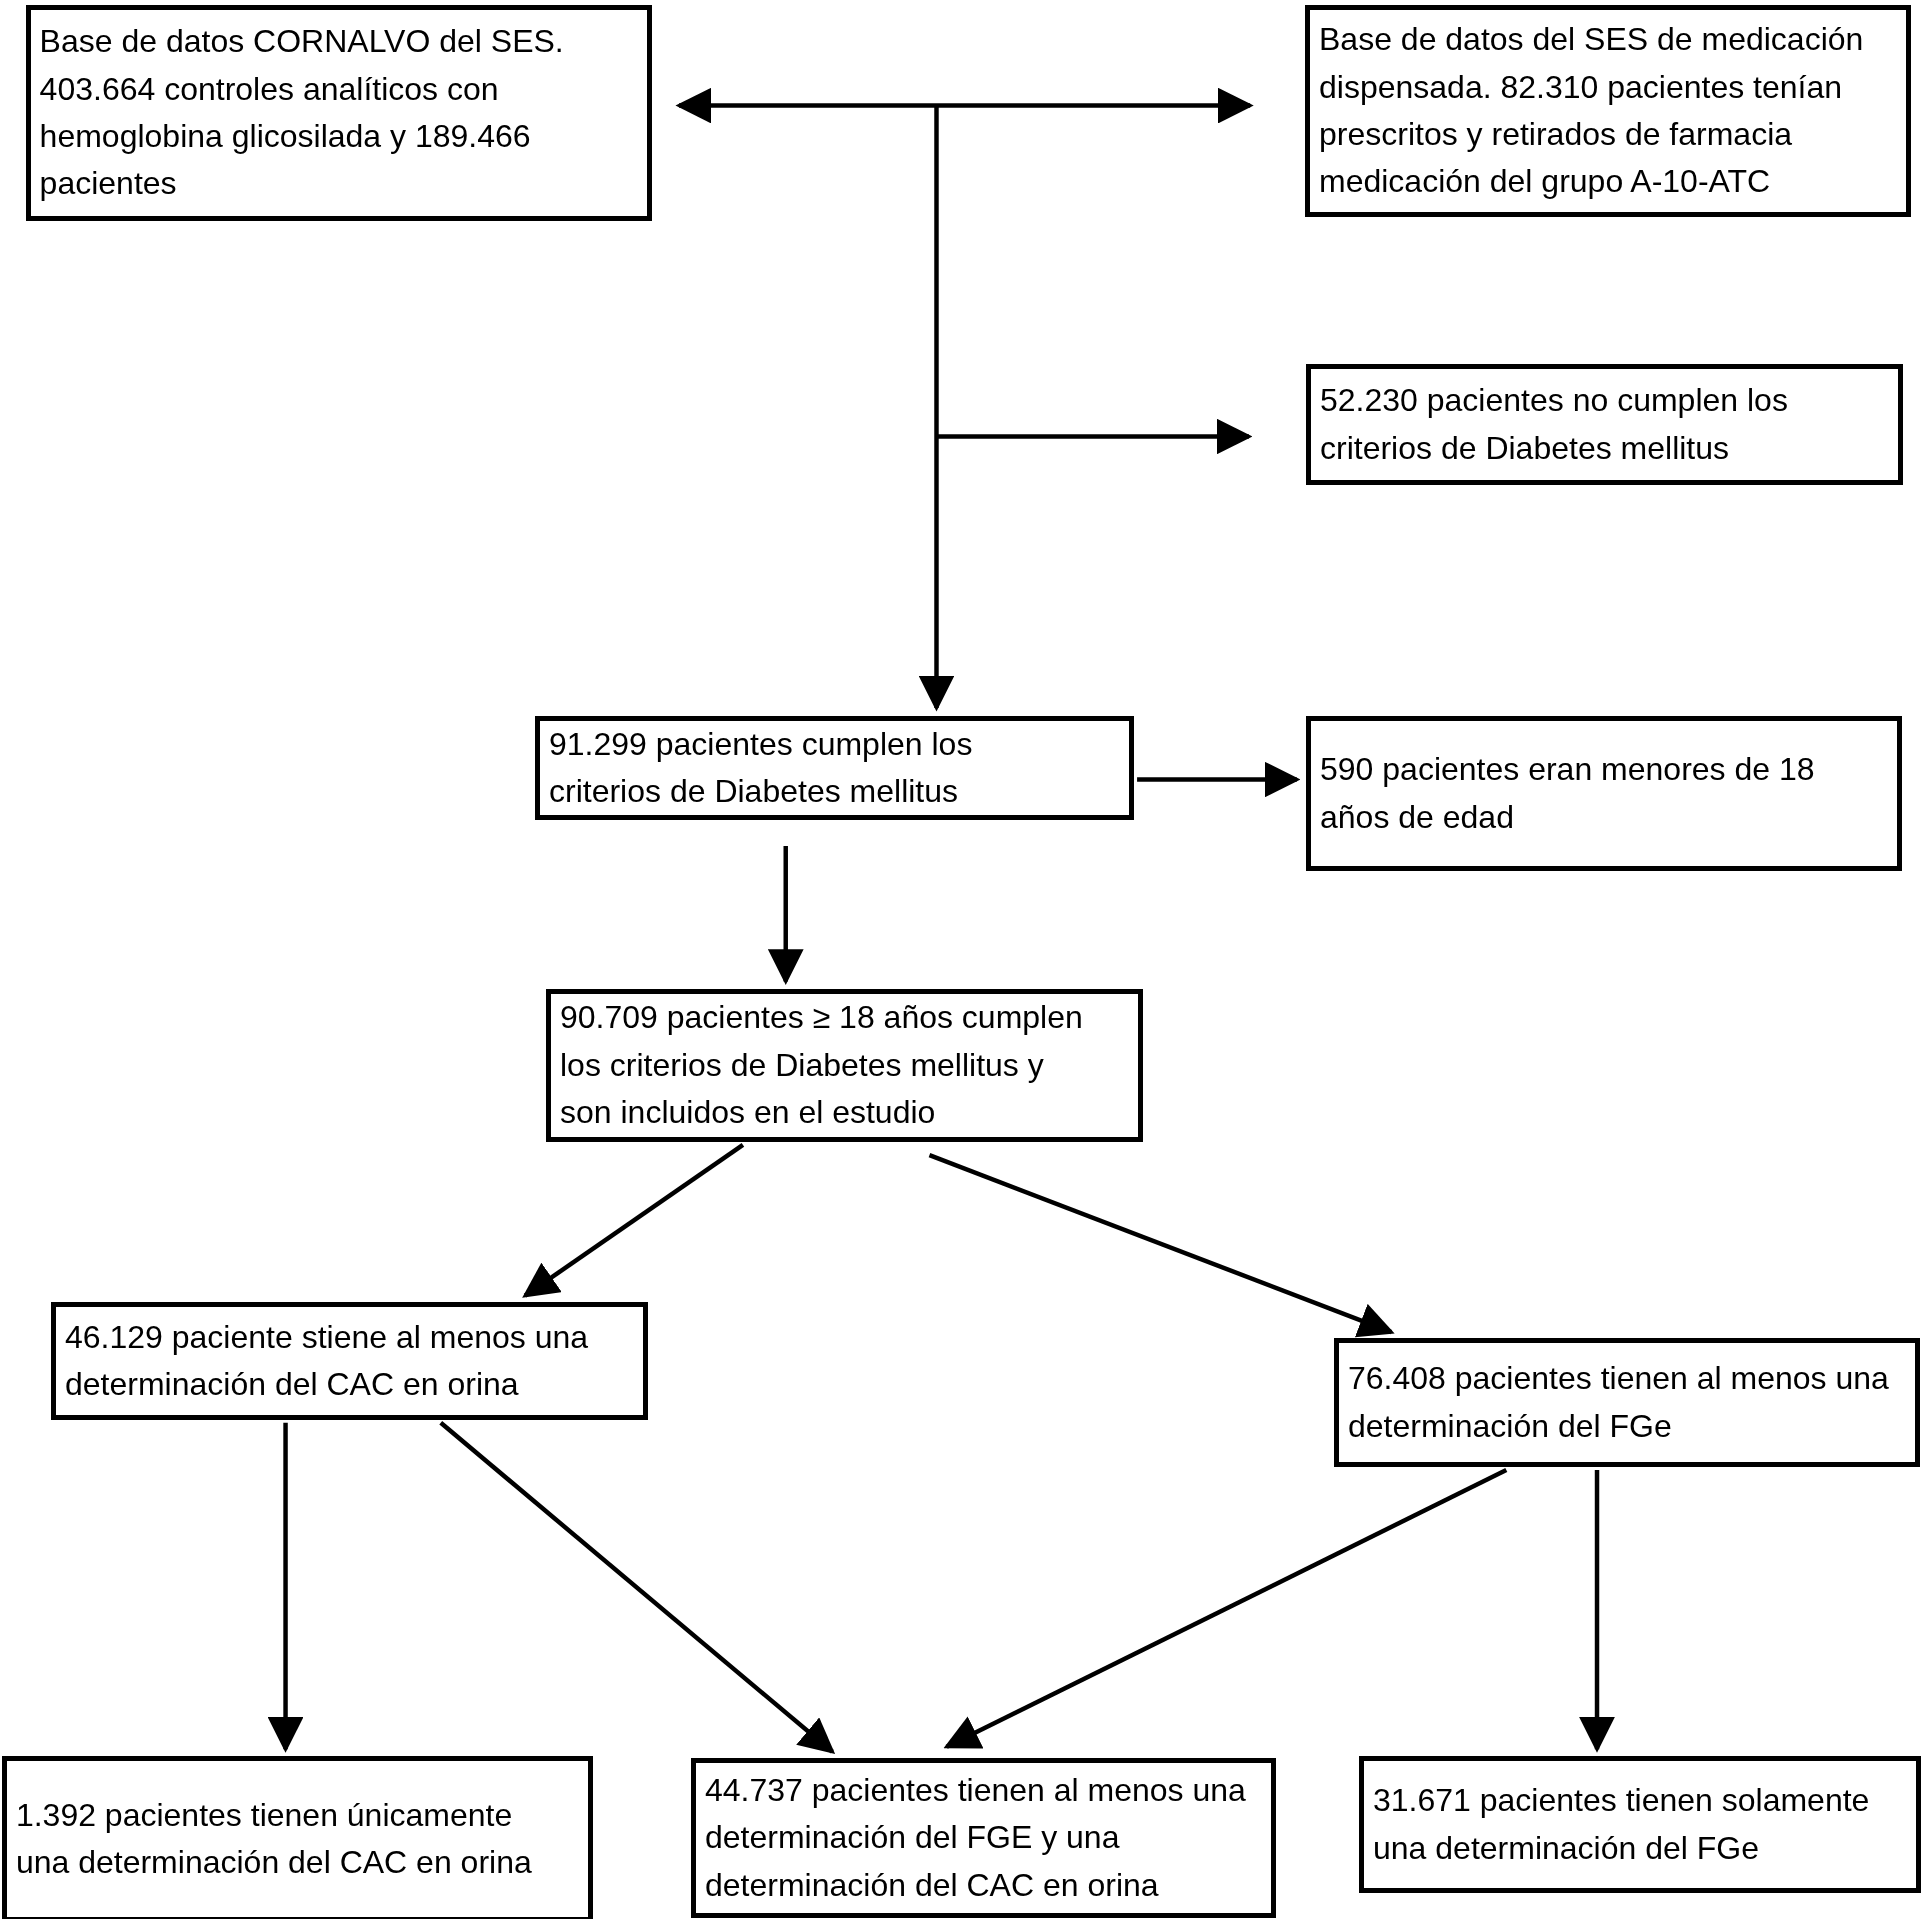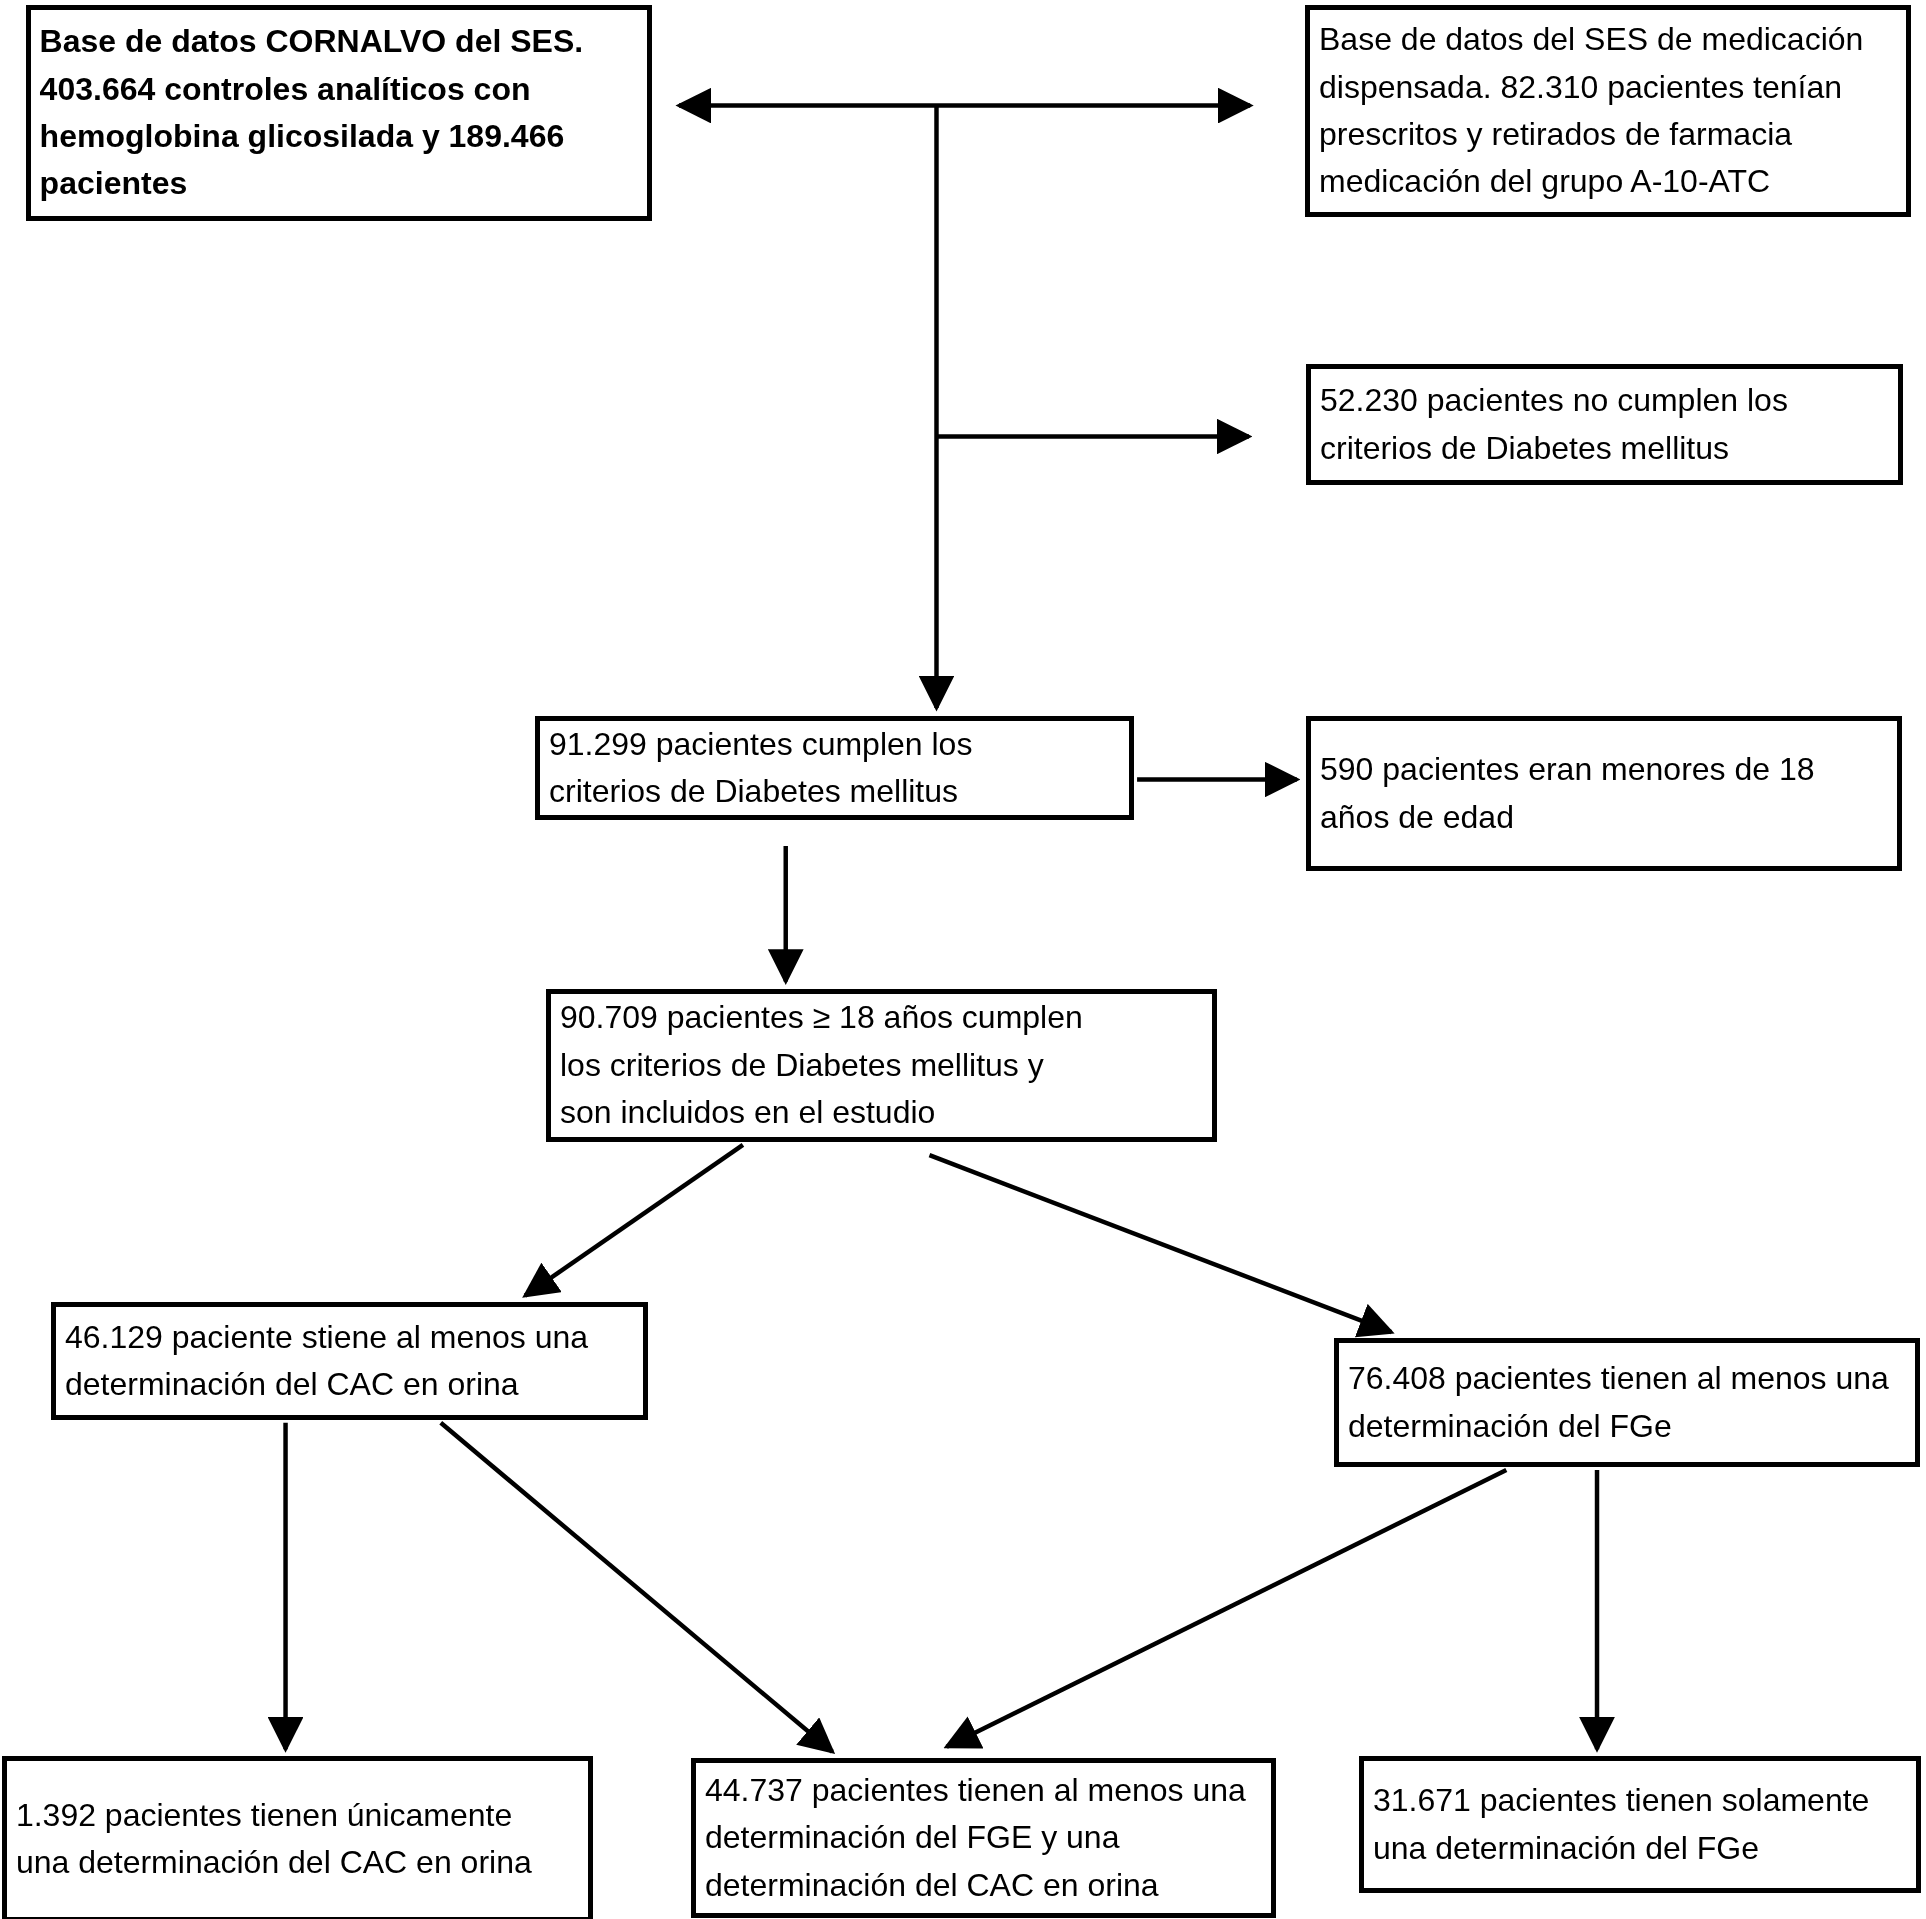--- a/index.html
+++ b/index.html
@@ -33,26 +33,26 @@
     align-items: center;
     padding: 0 9px;
   }
   .box-text {
     white-space: pre;
     font-size: 32px;
     line-height: 1.48;
     letter-spacing: 0px;
   }
   
-  .b1  { left: 25.6px;   top: 5.1px;    width: 626px; height: 216px; font-weight: bold; }
+  .b1  { left: 25.6px;   top: 5.1px;    width: 626px; height: 216px; }
   .b2  { left: 1305px; top: 5.1px;    width: 606px; height: 212px; }
   .b3  { left: 1306px; top: 364px;  width: 597px; height: 121px; }
   .b4  { left: 535px;  top: 716px; width: 599px; height: 104px; }
   .b5  { left: 1306px; top: 716px; width: 596px; height: 155px; }
-  .b6  { left: 546px;  top: 989px; width: 671px; height: 153px; }
+  .b6  { left: 546px;  top: 989px; width: 597px; height: 153px; }
   .b7  { left: 51px;   top: 1302px; width: 597px; height: 118px; }
   .b8  { left: 1334px; top: 1338px; width: 586px; height: 129px; }
   .b9  { left: 1.9px;    top: 1756px; width: 591px; height: 166px; }
   .b10 { left: 691px; top: 1758px; width: 585px; height: 160px; }
   .b11 { left: 1359px; top: 1756px; width: 562px; height: 137px; }
 </style>
 </head>
 <body>
 
 <div class="canvas" style="--bg: #ffffff; --line: #000000; --text: #000000;">

